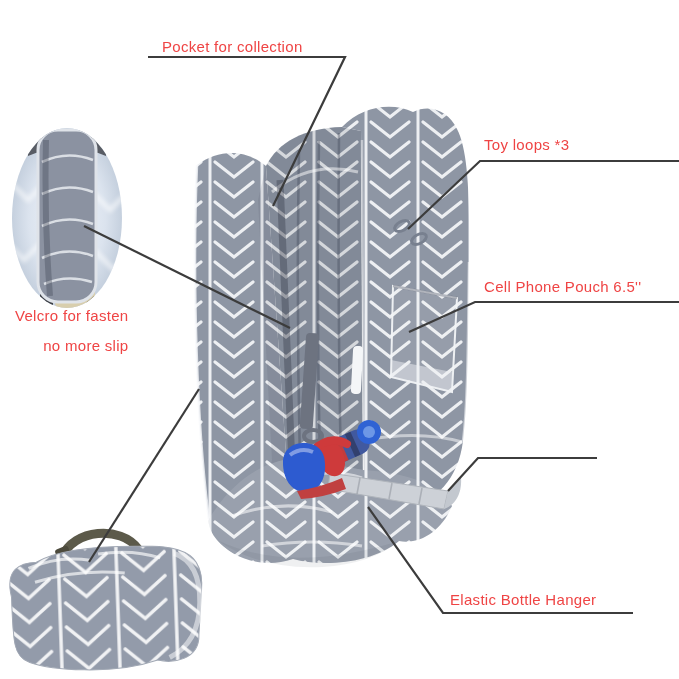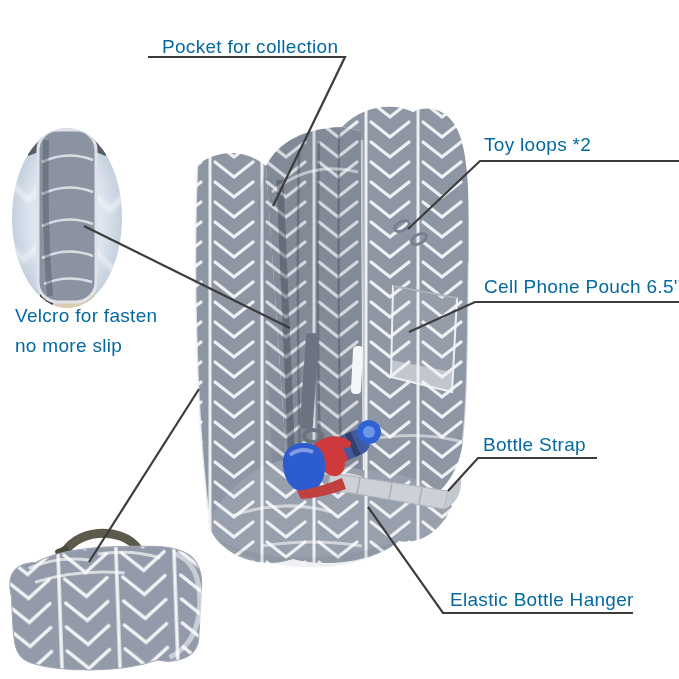--- a/index.html
+++ b/index.html
@@ -2,22 +2,22 @@
 <html><head>
 <meta charset="utf-8">
 <style>
   html,body{margin:0;padding:0;background:#ffffff;}
   #stage{
     position:relative;width:679px;height:679px;background:#ffffff;overflow:hidden;
     font-family:"Liberation Sans",sans-serif;
   }
   #stage svg{position:absolute;left:0;top:0;}
   .label{
-    position:absolute;font-size:19px;color:#0369a1;letter-spacing:0.3px;
-    white-space:nowrap;line-height:21px;
+    position:absolute;font-size:15px;color:#ef4444;letter-spacing:0.3px;
+    white-space:nowrap;line-height:21px;text-align:right;
   }
   .label-block div{white-space:nowrap;}
   .velcro-block{line-height:30px;}
   .rolling-block{line-height:28.5px;}
 </style>
 </head>
 <body>
 
 <div id="stage">
 
@@ -163,25 +163,24 @@
       <path d="M409,332 L475,302 L679,302"></path>
       <path d="M448,491 L478,458 L597,458"></path>
       <path d="M368,507 L443,613 L633,613"></path>
       <path d="M84,226 L290,328"></path>
       <path d="M199,389 L89,562"></path>
     </g>
   </svg>
 
   <div class="label" style="left:162px;top:36px;">Pocket for collection</div>
 
-  <div class="label" style="left:484px;top:134px;">Toy loops *2</div>
+  <div class="label" style="left:484px;top:134px;">Toy loops *3</div>
 
   <div class="label" style="left:484px;top:276px;">Cell Phone Pouch 6.5''</div>
 
-  <div class="label" style="left:483px;top:434px;">Bottle Strap</div>
 
   <div class="label" style="left:450px;top:589px;">Elastic Bottle Hanger</div>
 
   <div class="label label-block velcro-block" style="left:15px;top:301px;">
     <div>Velcro for fasten</div>
     <div>no more slip</div>
   </div>
 
 
 </div>

